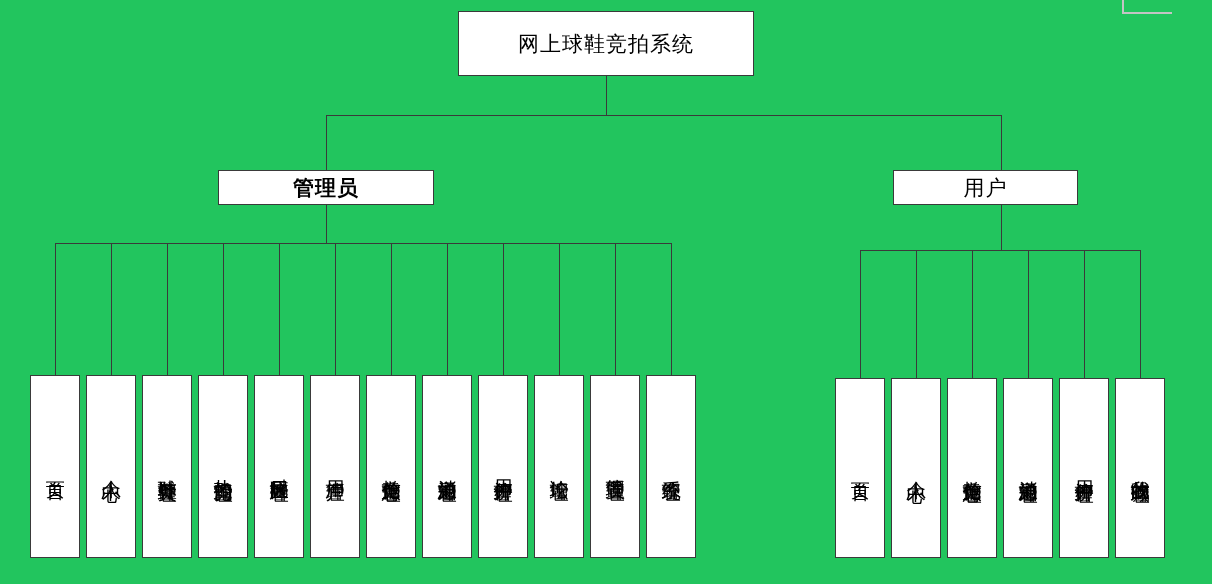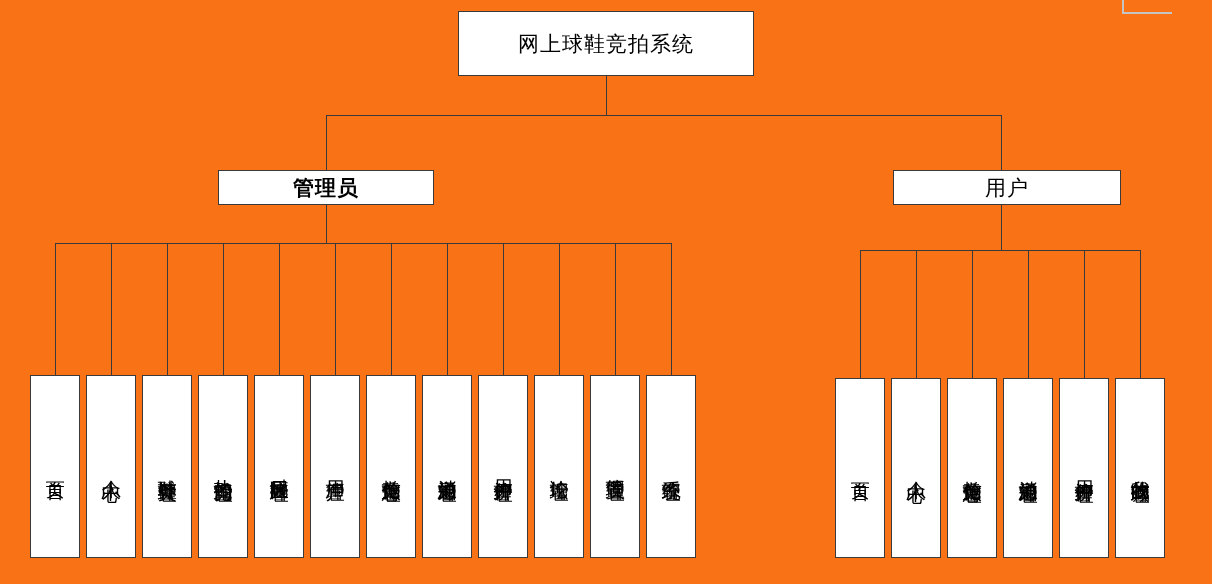--- a/index.html
+++ b/index.html
@@ -4,21 +4,21 @@
 <style>
   html, body {
     margin: 0;
     padding: 0;
     background: #ffffff;
   }
   #canvas {
     position: relative;
     width: 1212px;
     height: 584px;
-    background: #f97316;
+    background: #22c55e;
     font-family: "Liberation Serif", "DejaVu Serif", serif;
     overflow: hidden;
   }
   .node {
     position: absolute;
     box-sizing: border-box;
     border: 1px solid #3a3a3a;
     background: #ffffff;
     display: flex;
     align-items: center;
@@ -129,21 +129,21 @@
       </div>
       <div class="node leaf" style="left: 534px; top: 375px; width: 50px; height: 183px;">
         <span class="txt">论坛管理</span>
       </div>
       <div class="node leaf" style="left: 590px; top: 375px; width: 50px; height: 183px;">
         <span class="txt">管理员管理</span>
       </div>
       <div class="node leaf" style="left: 646px; top: 375px; width: 50px; height: 183px;">
         <span class="txt">系统管理</span>
       </div>
-      <div class="node branch" style="left: 893px; top: 170px; width: 228px; height: 35px;">
+      <div class="node branch" style="left: 893px; top: 170px; width: 185px; height: 35px;">
         <span>用户</span>
       </div>
       <div class="node leaf" style="left: 835px; top: 378px; width: 50px; height: 180px;">
         <span class="txt">首页</span>
       </div>
       <div class="node leaf" style="left: 891px; top: 378px; width: 50px; height: 180px;">
         <span class="txt">个人中心</span>
       </div>
       <div class="node leaf" style="left: 947px; top: 378px; width: 50px; height: 180px;">
         <span class="txt">竞拍信息管理</span>

